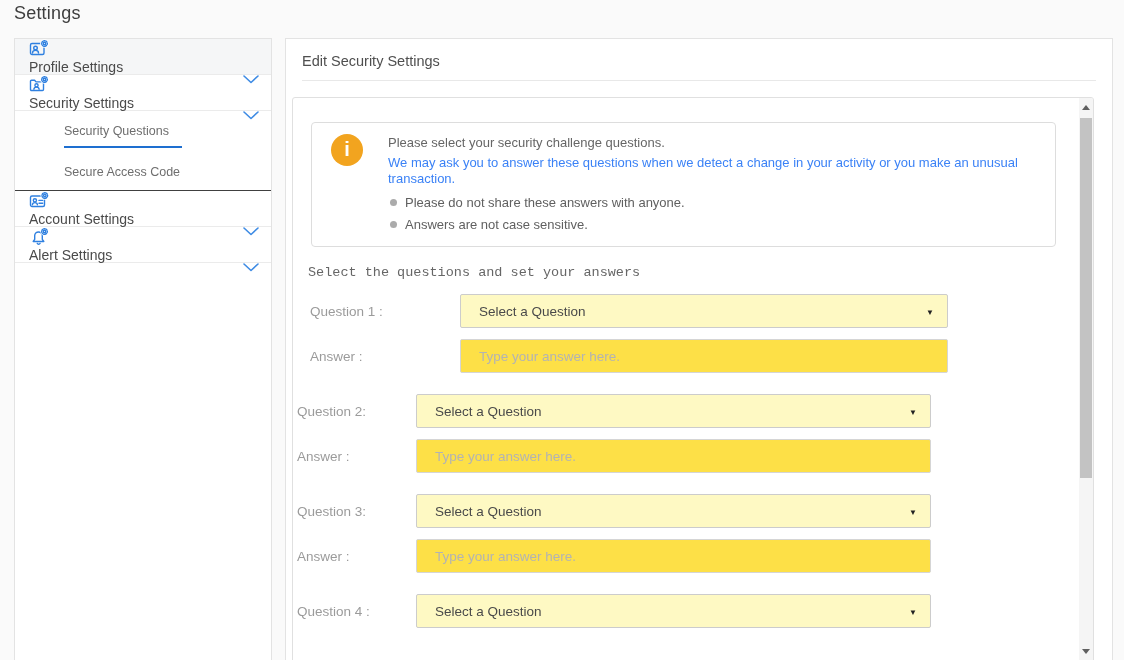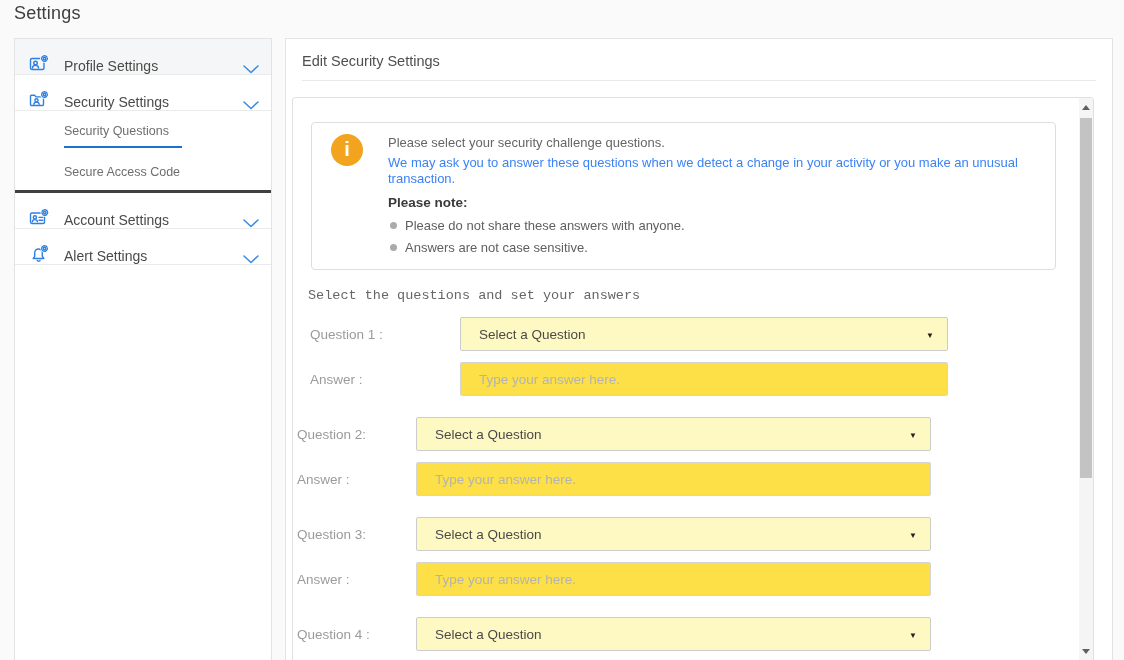--- a/index.html
+++ b/index.html
@@ -13,30 +13,30 @@
     position:absolute; left:14px; top:3px;
     font-size:18px; color:#3e3e3e; letter-spacing:.2px;
   }
 
   
   .sidebar {
     position:absolute; left:14px; top:38px; width:258px; height:624px;
     background:#fff; border:1px solid #e3e3e3; border-bottom:none;
   }
   .side-row {
-    height:36px; display:flex; align-items:flex-end;
+    height:36px; display:flex; align-items:flex-start;
     padding:0 12px 0 14px; border-bottom:1px solid #ebebeb;
-    cursor:pointer; background:#fff;
+    cursor:pointer; background:#fff;flex-direction:column;
   }
   .side-row.shaded { background:#f5f6f7; }
   .side-row .s-icon { width:20px; height:20px; margin-right:15px; flex:0 0 auto; }
   .side-row .s-label { font-size:14px; color:#4a4a4a; }
   .side-row .chev { margin-left:auto; display:flex; }
 
-  .subblock { border-bottom:3px solid #404040; padding-bottom:10px; }
+  .subblock { border-bottom:1px solid #404040; padding-bottom:10px; }
   .subitem { padding:10px 0 0 49px; cursor:pointer; }
   .subitem .sub-label { font-size:12.5px; color:#6e6e6e; }
   .subitem .active-underline {
     width:118px; height:2px; background:#1e6fd0; margin-top:7px;
   }
   .subitem.second { padding-top:14px; }
 
   
   .main-panel {
     position:absolute; left:285px; top:38px; width:828px; height:624px;
@@ -212,21 +212,20 @@
   <div class="main-header">Edit Security Settings</div>
   <div class="main-divider"></div>
 
   <div class="scrollbox">
     <div class="scroll-content">
 
       <div class="notice">
         <div class="notice-icon">i</div>
         <p class="n-line1">Please select your security challenge questions.</p>
         <p class="n-line2">We may ask you to answer these questions when we detect a change in your activity or you make an unusual transaction.</p>
-        <p class="n-note">Please note:</p>
         <div class="bullet-row">
           <span class="bullet-dot"></span>
           <span class="bullet-text">Please do not share these answers with anyone.</span>
         </div>
         <div class="bullet-row">
           <span class="bullet-dot"></span>
           <span class="bullet-text">Answers are not case sensitive.</span>
         </div>
       </div>
 

